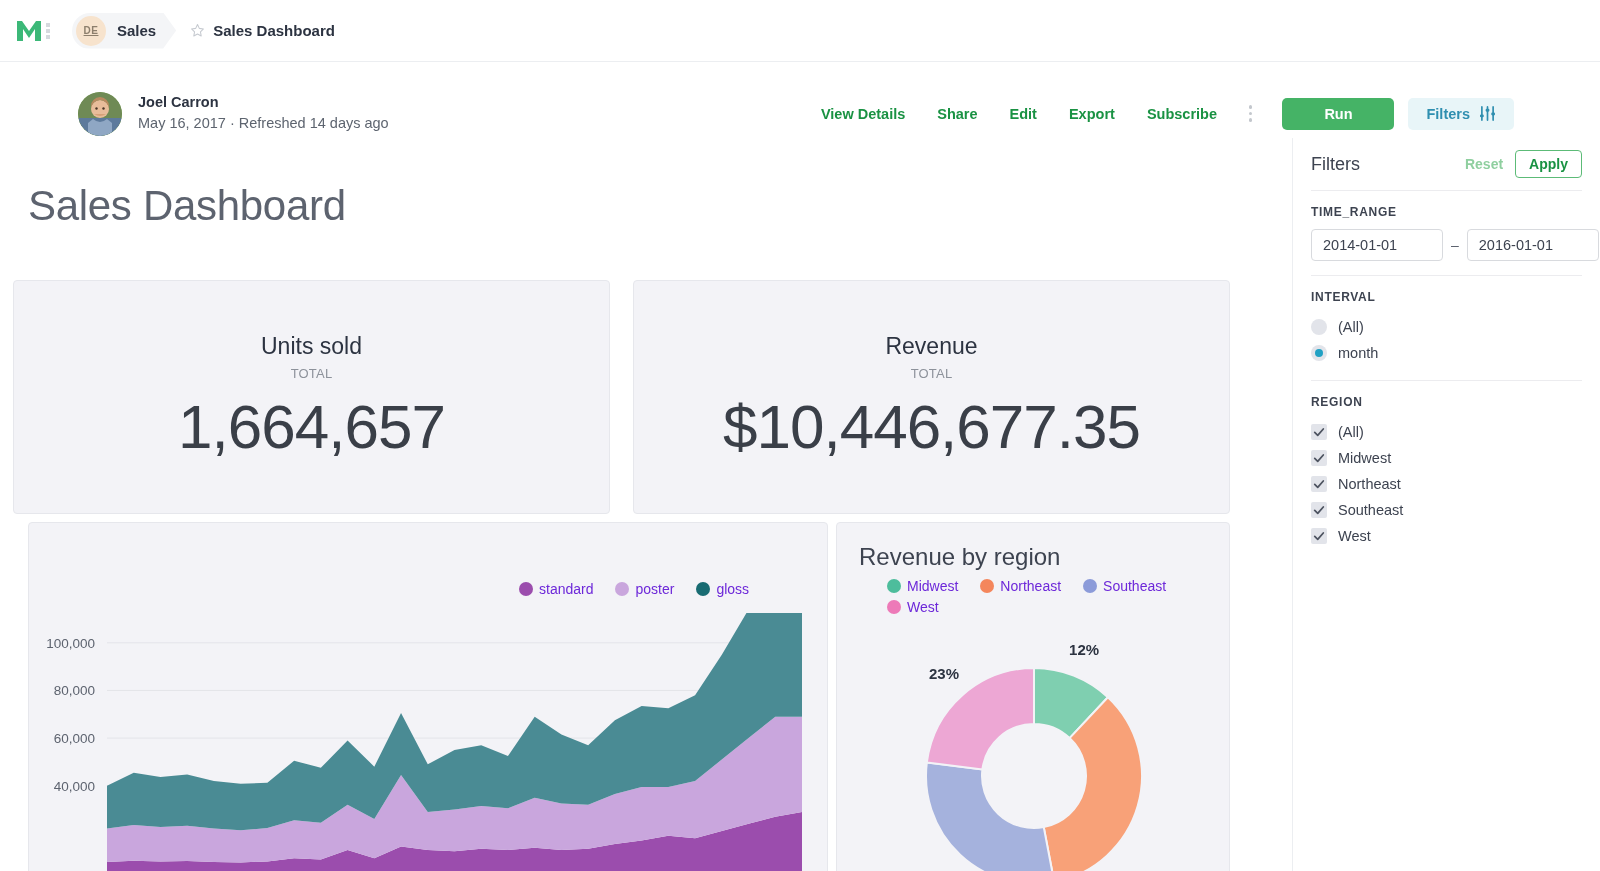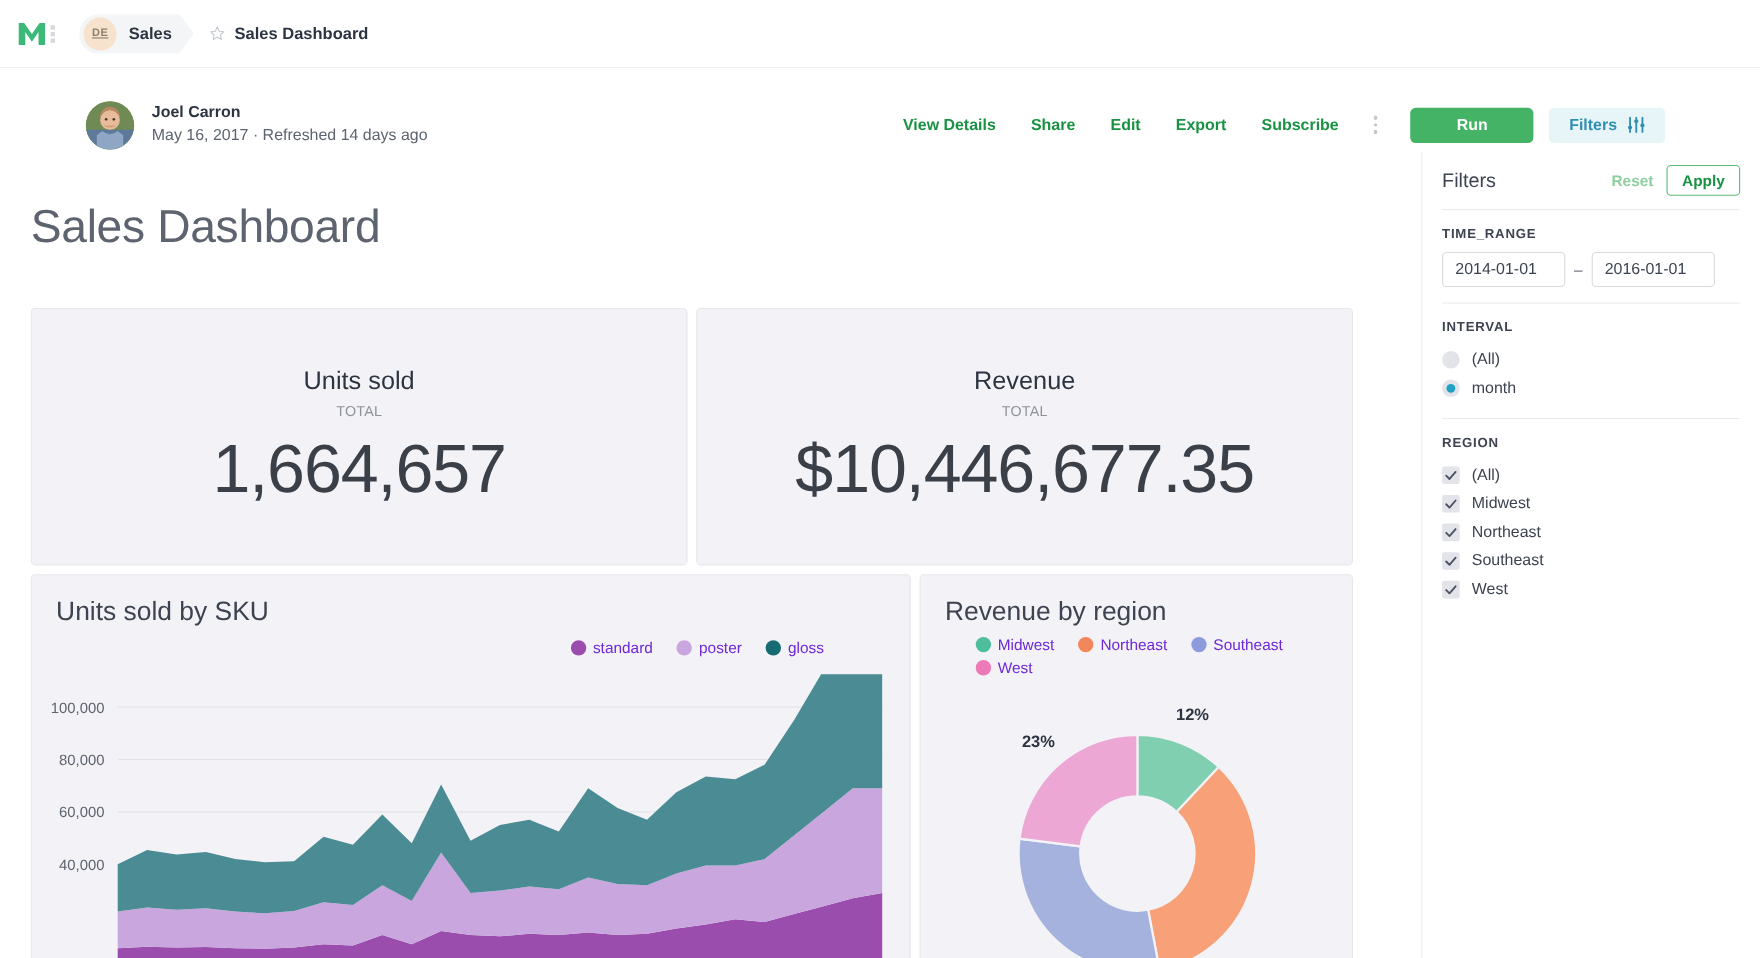--- a/index.html
+++ b/index.html
@@ -96,21 +96,21 @@
     background: #fff; overflow: hidden;
   }
   #dash-title {
     font-size: 42px; font-weight: normal; color: #5d636f;
     margin: 44px 0 0 28px; letter-spacing: -.3px;
   }
 
   .card {
     position: absolute; background: #f3f3f7; border: 1px solid #e6e7ec; border-radius: 4px;
   }
-  #card-units { left: 28px; top: 142px; width: 597px; height: 234px; }
+  #card-units { left: 13px; top: 142px; width: 597px; height: 234px; }
   #card-revenue { left: 633px; top: 142px; width: 597px; height: 234px; }
   .kpi-title { text-align: center; font-size: 23px; color: #2c3341; margin-top: 52px; font-weight: normal; }
   .kpi-sub { text-align: center; font-size: 13px; color: #8d929b; margin-top: 6px; letter-spacing: .2px; }
   .kpi-value { text-align: center; font-size: 62px; color: #3a3f48; margin-top: 10px; font-weight: normal; letter-spacing: -1px; }
 
   #card-area { left: 28px; top: 384px; width: 800px; height: 360px; }
   #card-pie { left: 836px; top: 384px; width: 394px; height: 360px; }
   .chart-title { font-size: 24px; color: #3d4350; margin: 20px 0 0 22px; font-weight: normal; }
 
   .legend { display: flex; flex-wrap: wrap; gap: 5px 22px; }
@@ -138,21 +138,21 @@
     border: 1px solid #5cbb77; border-radius: 4px; padding: 5px 13px; background: #fff;
   }
   .fp-divider { height: 1px; background: #ececef; margin: 0 0 0 0; }
   .fp-group { padding: 14px 0 14px 0; }
   .fp-label {
     font-size: 12px; font-weight: bold; color: #3d4350;
     letter-spacing: .7px; margin-bottom: 10px;
   }
   .date-row { display: flex; align-items: center; gap: 8px; }
   .date-input {
-    width: 112px; height: 32px; border: 1px solid #d8dade; border-radius: 4px;
+    width: 132px; height: 32px; border: 1px solid #d8dade; border-radius: 4px;
     background: #fff; font-size: 14.5px; color: #3d4350; padding: 0 11px;
     font-family: "Liberation Sans", sans-serif;
   }
   .dash { color: #5d636f; font-size: 14px; }
   .opt-row { display: flex; align-items: center; gap: 11px; height: 26px; cursor: pointer; }
   .radio { width: 16px; height: 16px; border-radius: 50%; background: #e2e4ea; flex: none;
            display: flex; align-items: center; justify-content: center; }
   .radio.on { background: #e2e4ea; }
   .radio.on::after { content: ""; width: 8px; height: 8px; border-radius: 50%; background: #21a1c4; }
   .cbox { width: 16px; height: 16px; border-radius: 2px; background: #e2e4ea; flex: none;
@@ -254,21 +254,20 @@
     <div class="kpi-value">1,664,657</div>
   </div>
 
   <div class="card" id="card-revenue">
     <div class="kpi-title">Revenue</div>
     <div class="kpi-sub">TOTAL</div>
     <div class="kpi-value">$10,446,677.35</div>
   </div>
 
   <div class="card" id="card-area">
-    <div class="chart-title">Units sold by SKU</div>
     <div class="legend" id="area-legend">
       <span class="legend-item">
         <i class="legend-dot" style="background:#9b4dad"></i>
         <span>standard</span>
       </span>
       <span class="legend-item">
         <i class="legend-dot" style="background:#c9a6dd"></i>
         <span>poster</span>
       </span>
       <span class="legend-item">

